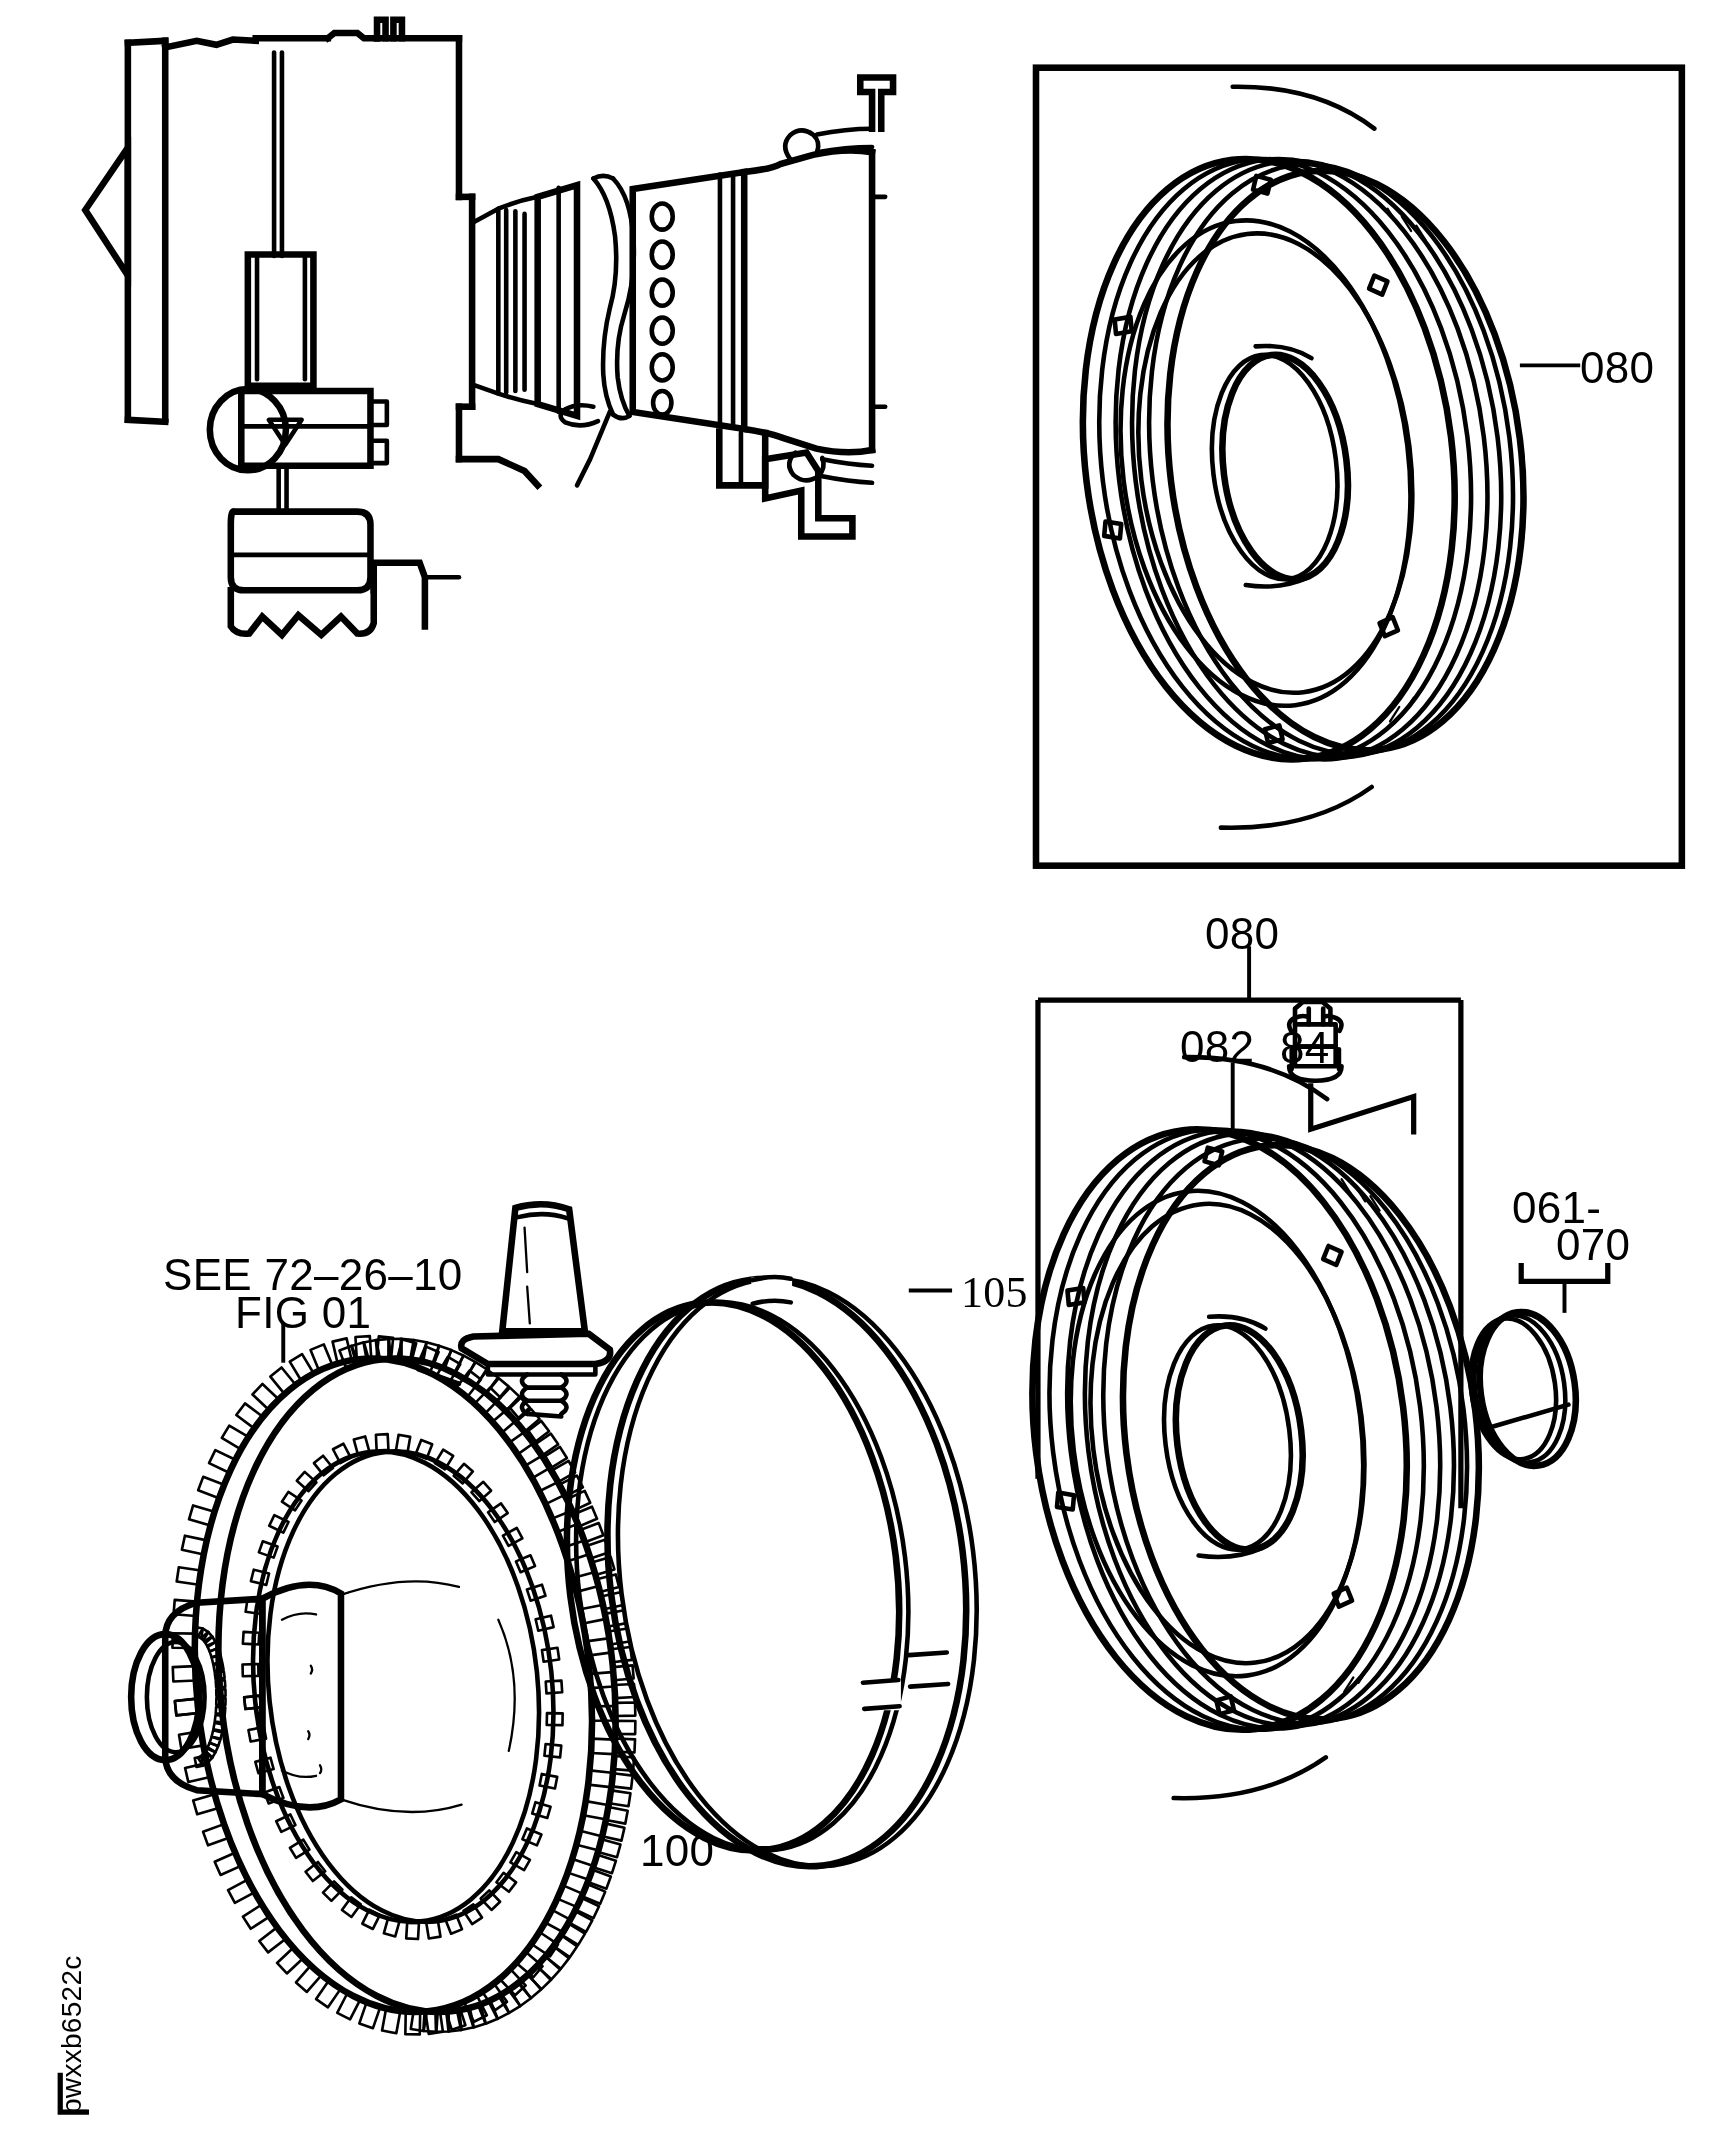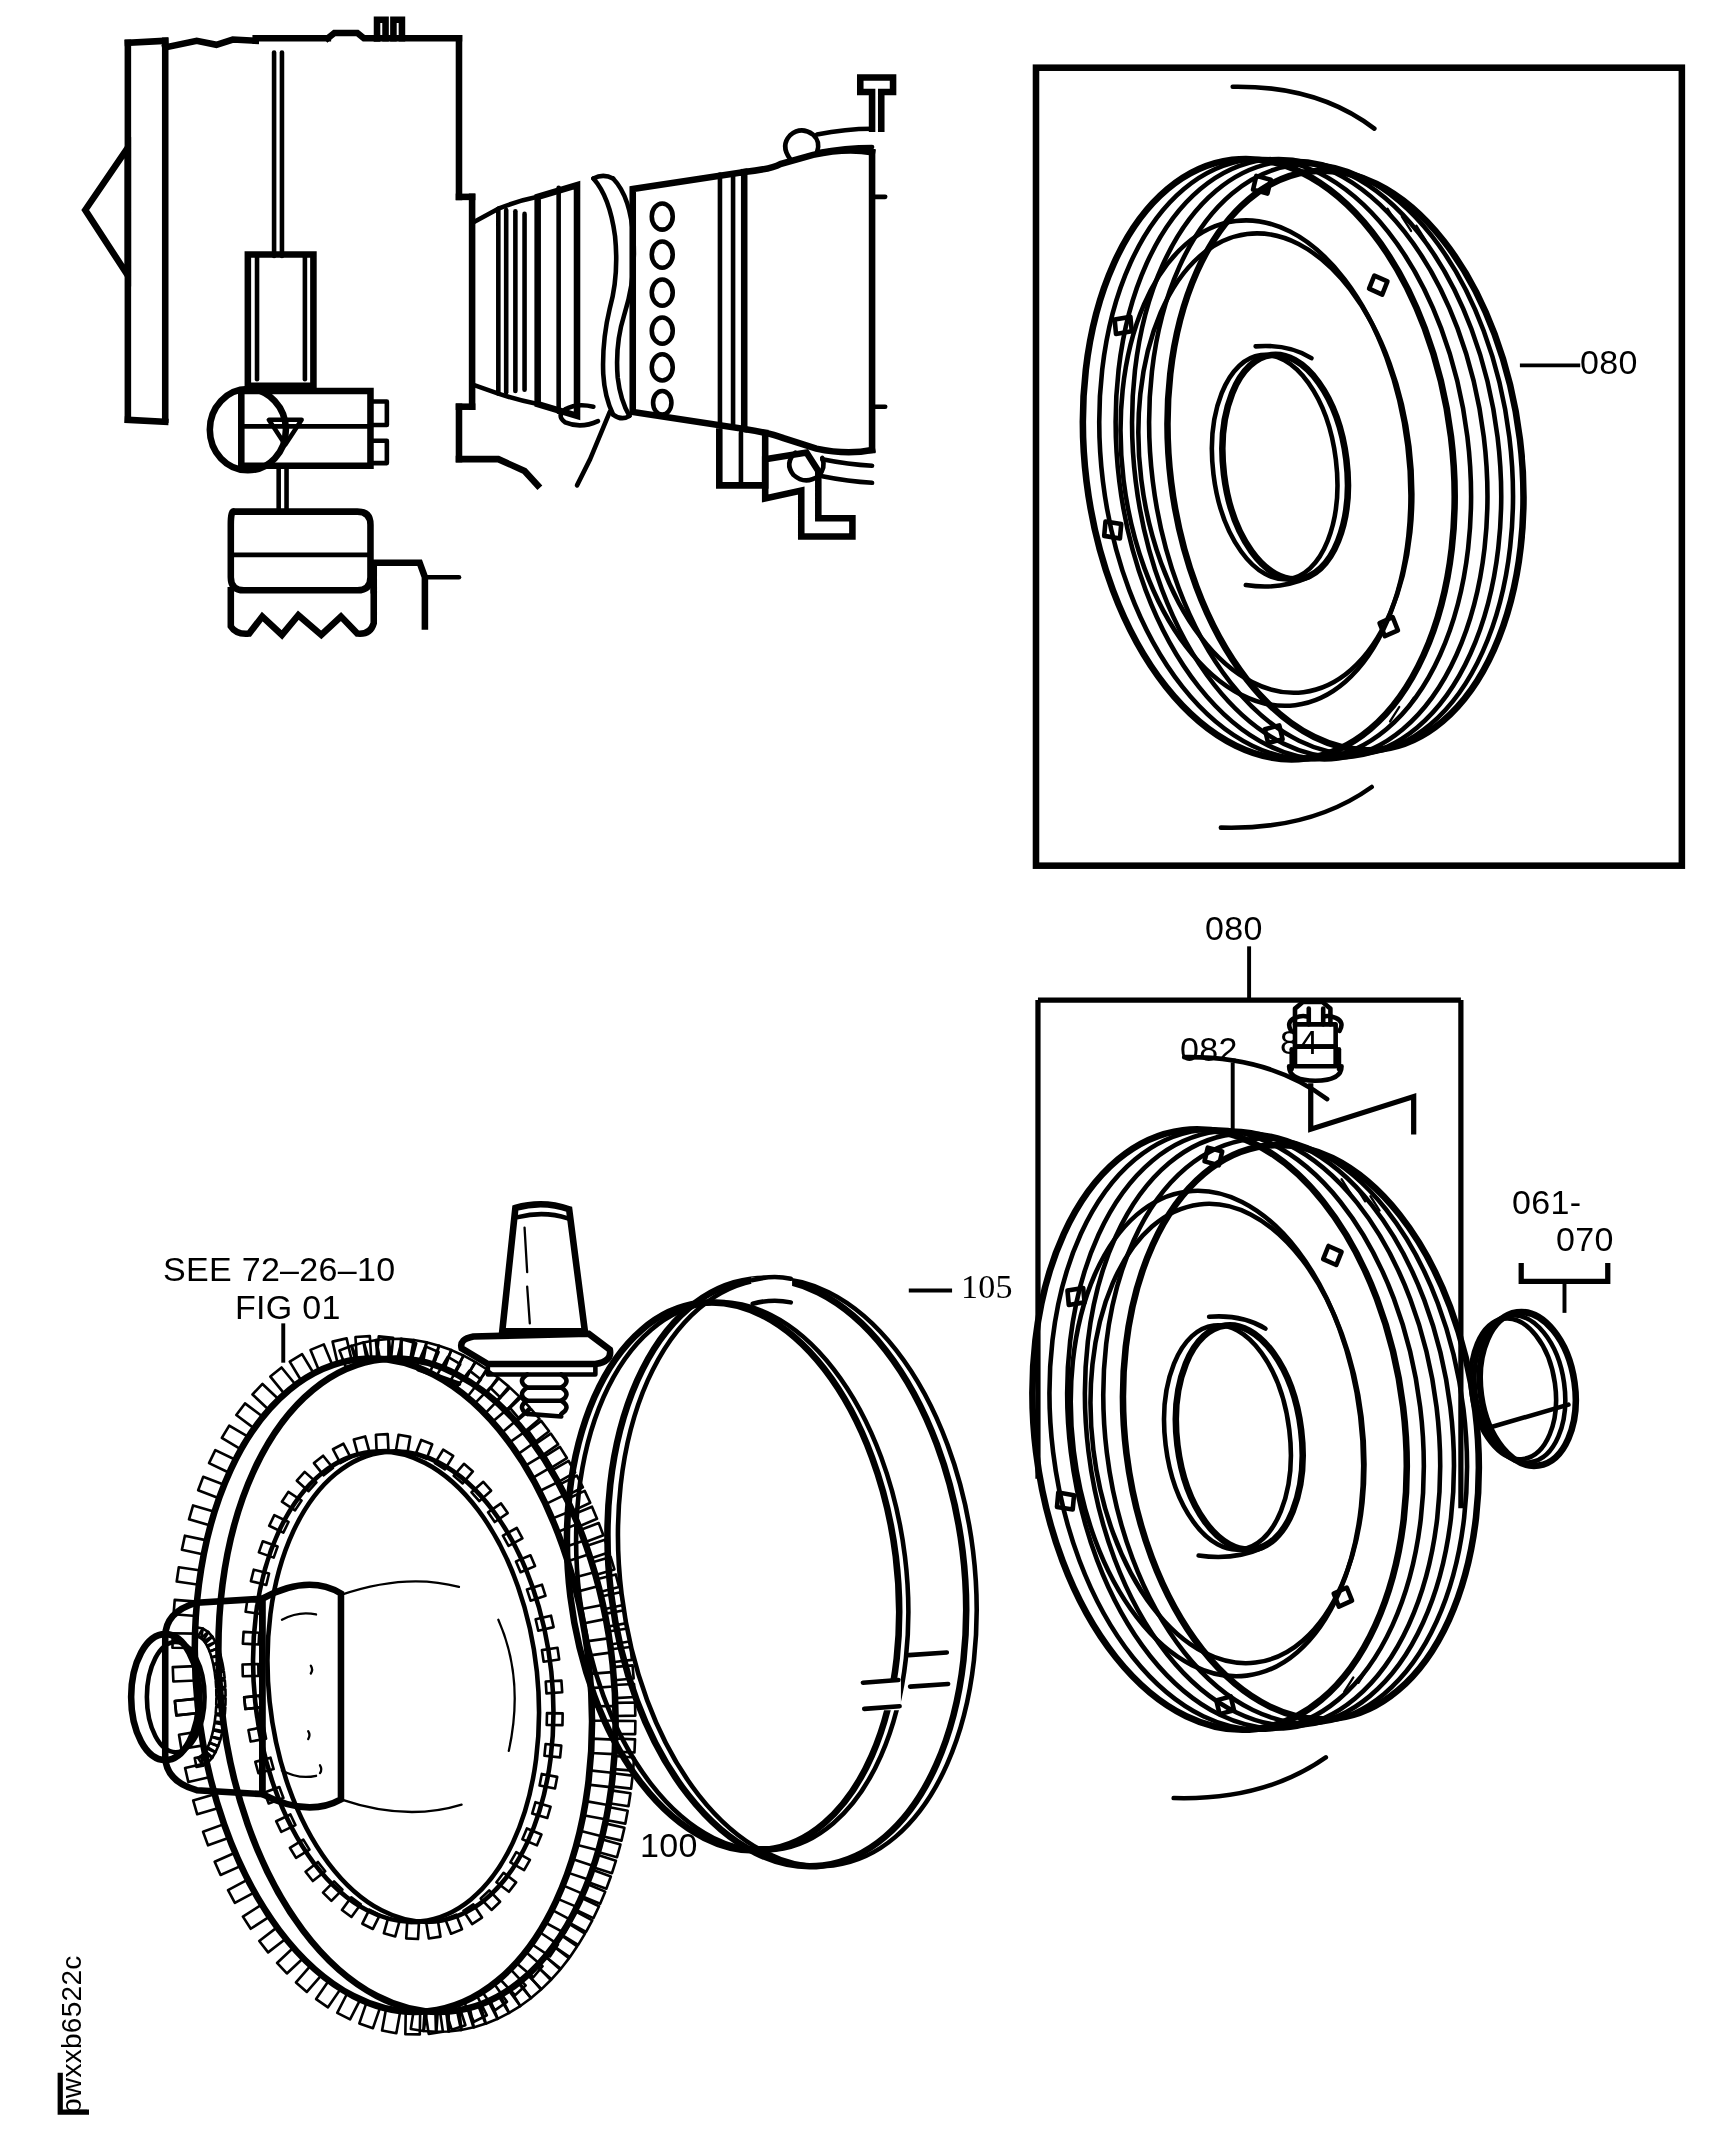--- a/index.html
+++ b/index.html
@@ -17,21 +17,21 @@
   }
   .lbl{
     position:absolute;
     font-family:"Liberation Sans", sans-serif;
     font-weight:400;
     color:#000;
     white-space:pre;
     line-height:1.08;
     letter-spacing:0.3px;
   }
-  .lbl.big{font-size:34px;}
+  .lbl.big{font-size:44px;}
   .lbl.ctr{text-align:center;}
   svg{position:absolute;left:0;top:0;display:block;}
   .pageid{
     position:absolute;
     left:55px;
     top:1879px;
     width:34px;
     height:236px;
   }
   .pageid .txt{
@@ -548,21 +548,21 @@
       <path class="lead" d="M1108 2818 L1186 2818"></path>
       <path class="lead" d="M432 2018 L432 2078"></path>
     </g>
   </svg>
 
   <div class="lbl big" style="left:1580px;top:344px;">080</div>
 
 
   <div class="lbl big" style="left:1205px;top:910px;">080</div>
 
-  <div class="lbl big" style="left:1180px;top:1023px;margin-top:8px;">082</div>
+  <div class="lbl big" style="left:1180px;top:1023px;">082</div>
 
   <div class="lbl big" style="left:1280px;top:1024px;">84</div>
 
   <div class="lbl big" style="left:1512px;top:1184px;">061-</div>
   <div class="lbl big" style="left:1523px;top:1221px;margin-left:33px;">070</div>
 
   <div class="lbl big" style="left:163px;top:1251px;">SEE 72–26–10</div>
   <div class="lbl big" style="left:235px;top:1289px;">FIG 01</div>
 
   <div class="lbl big" style="left:961px;top:1269px;font-family:Liberation Serif, serif;">105</div>

